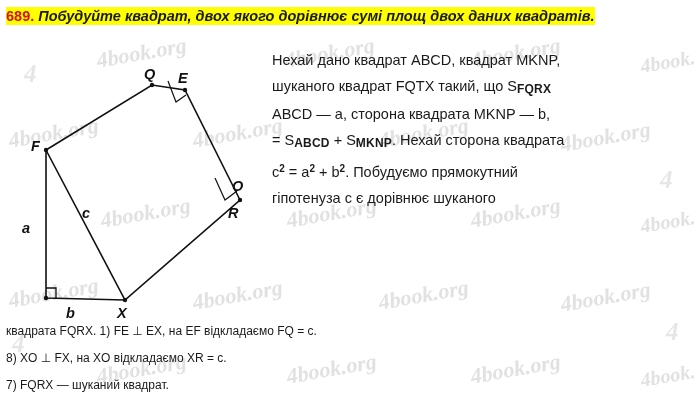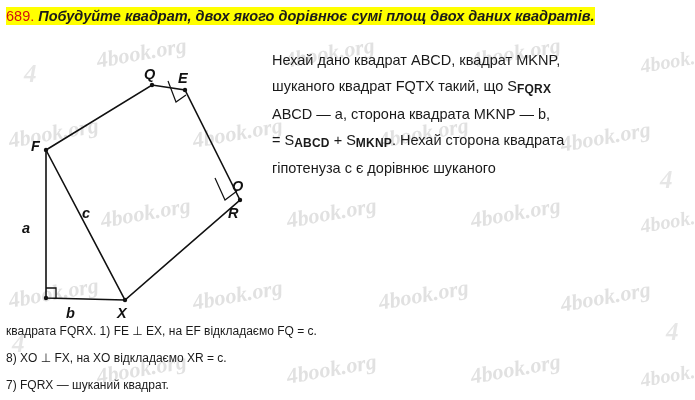--- a/index.html
+++ b/index.html
@@ -33,21 +33,21 @@
     z-index: 5;
   }
   .heading .hl {
     background: #ffff00;
     padding: 1px 0;
     box-decoration-break: clone;
     -webkit-box-decoration-break: clone;
   }
   .heading .num {
     color: #d41111;
-    font-weight: 400;
+    font-weight: 700;
     font-style: normal;
     margin-top: 40px;
   }
   
   .figure {
     position: absolute;
     left: 0;
     top: 50px;
     width: 266px;
     height: 300px;
@@ -186,20 +186,23 @@
     <span class="fig-label" style="left:22px;top:170px;">a</span>
     <span class="fig-label" style="left:66px;top:255px;">b</span>
     <span class="fig-label" style="left:117px;top:255px;">X</span>
   </div>
 
   <div class="body-right">
     <p>Нехай дано квадрат ABCD, квадрат MKNP,</p>
     <p><span>шуканого квадрат FQTX такий, що S</span><sub>FQRX</sub></p>
     <p>ABCD — a, сторона квадрата MKNP — b,</p>
     <p><span>= S</span><sub>ABCD</sub><span> + S</span><sub>MKNP</sub><span>.</span> <span>Нехай сторона квадрата</span></p>
+    <p>
+      <span>c</span><sup>2</sup><span> = a</span><sup>2</sup><span> + b</span><sup>2</sup><span>. Побудуємо прямокутний</span>
+    </p>
     <p>гіпотенуза c є дорівнює шуканого</p>
   </div>
 
   <div class="body-bottom">
     <p>квадрата FQRX. 1) FE ⊥ EX, на EF відкладаємо FQ = c.</p>
     <p>8) XO ⊥ FX, на XO відкладаємо XR = c.</p>
     <p>7) FQRX — шуканий квадрат.</p>
   </div>
 
 </div>

